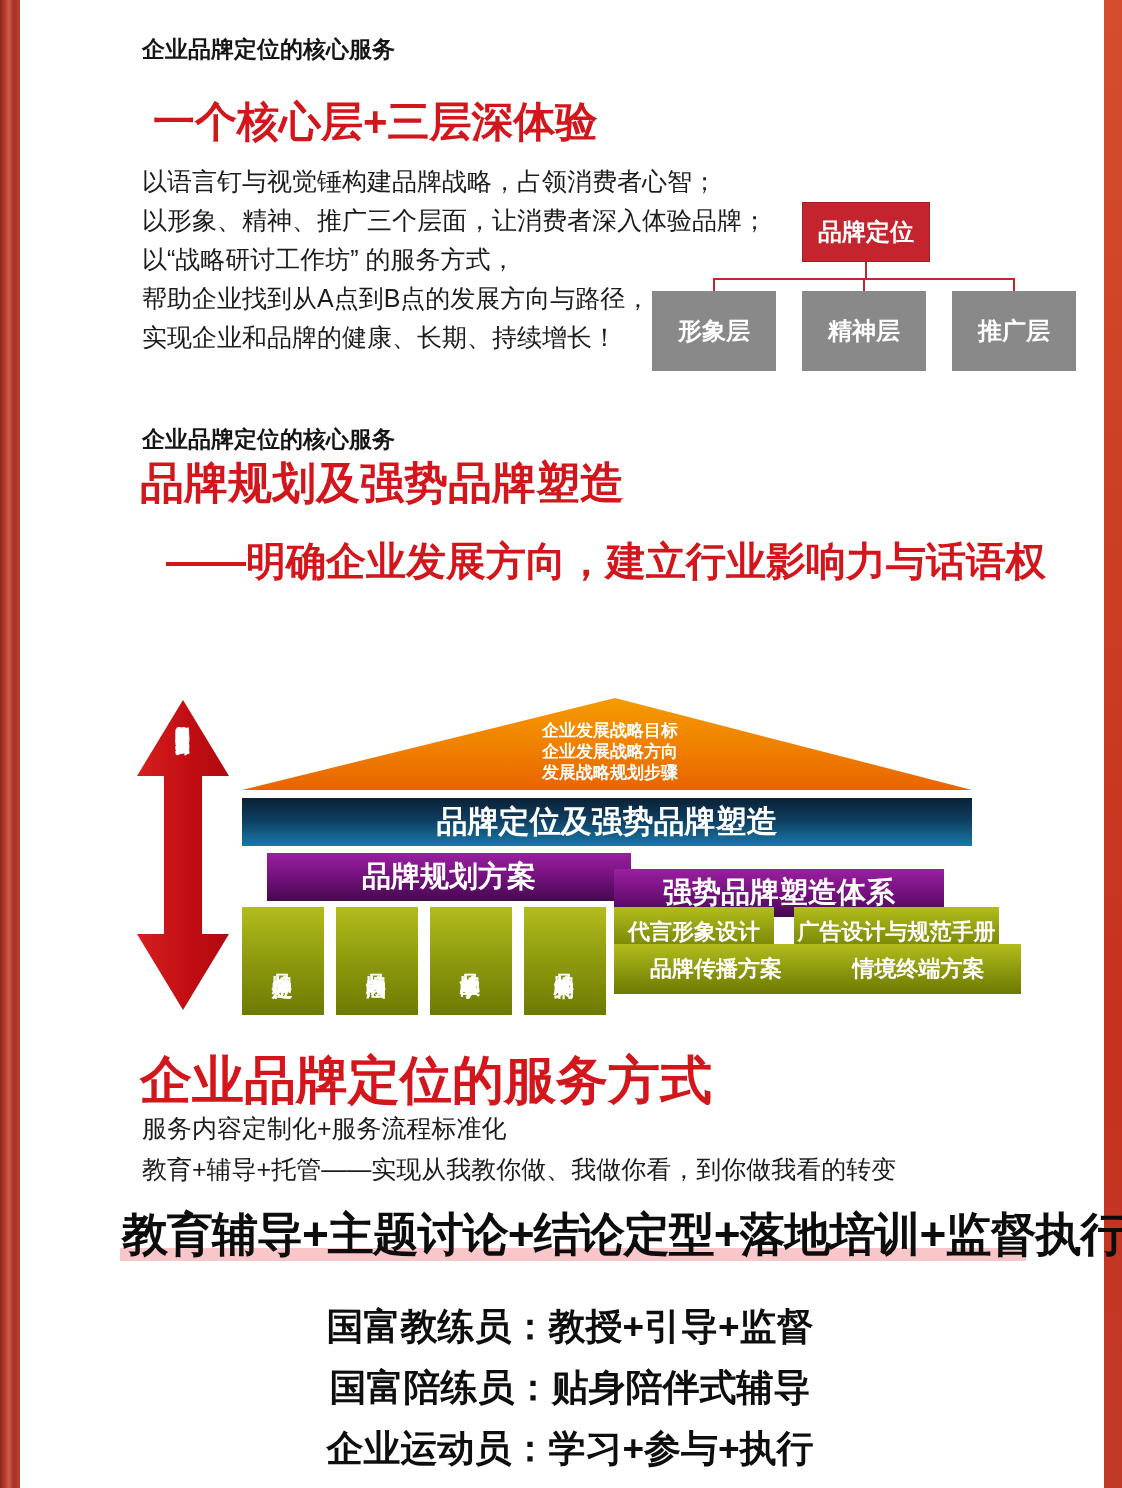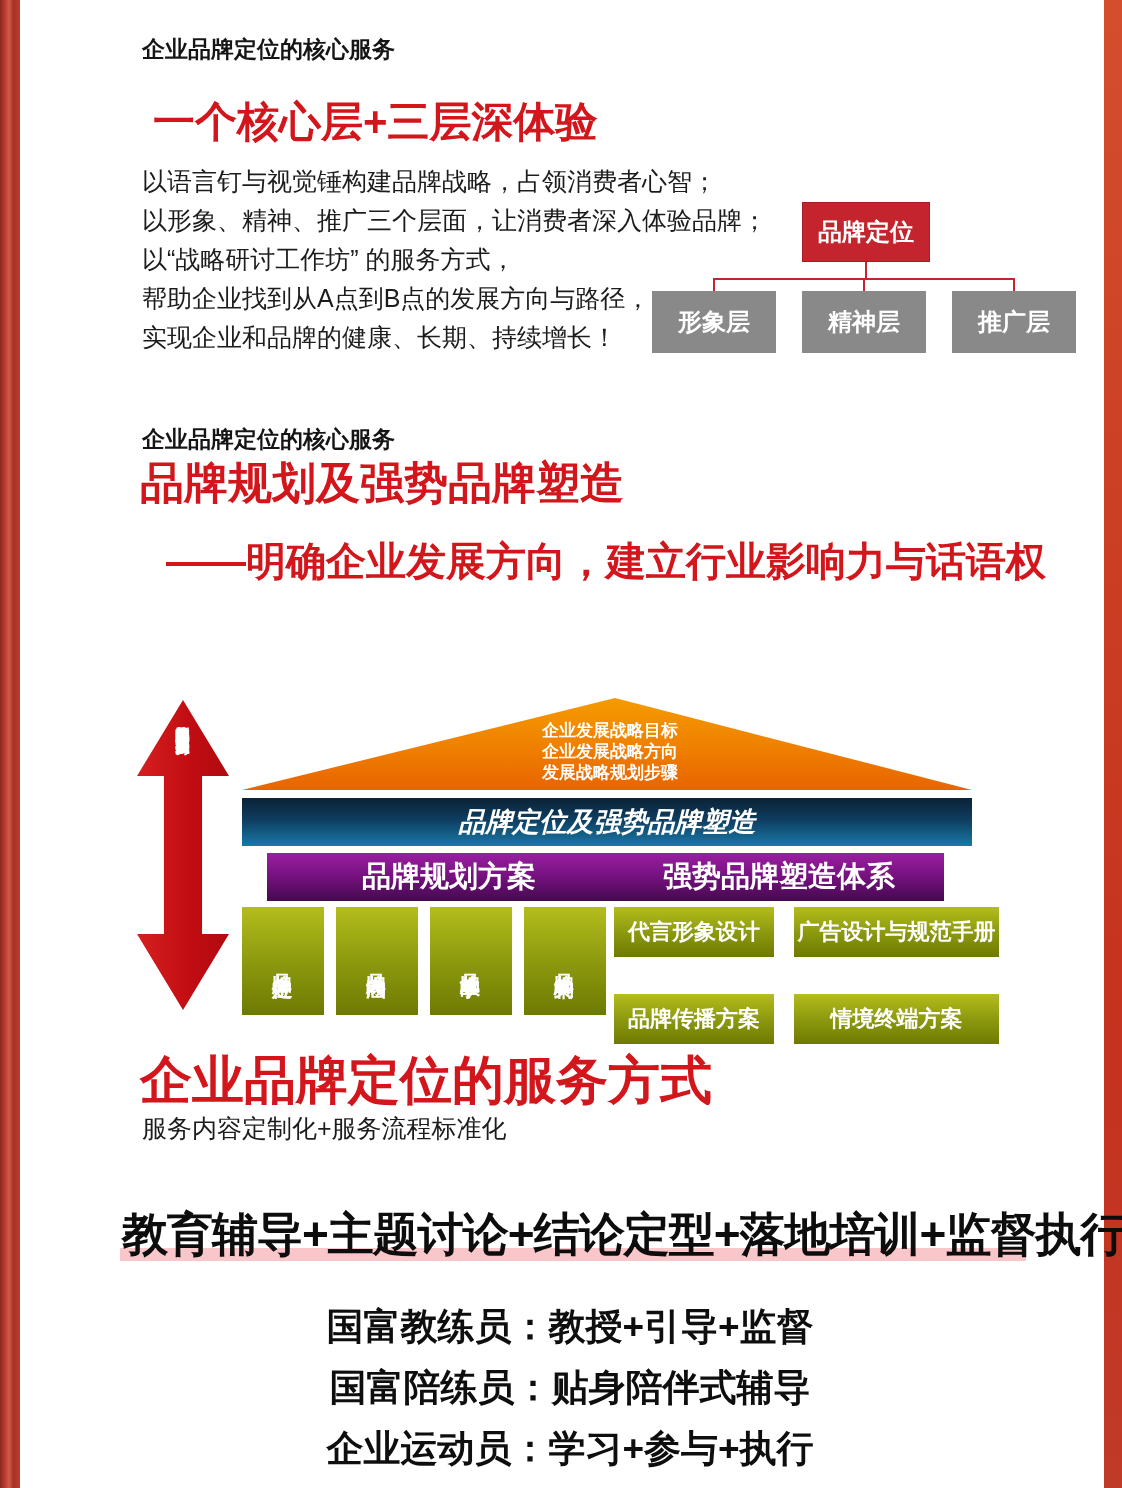--- a/index.html
+++ b/index.html
@@ -19,21 +19,21 @@
   .body-text{font-size:25px;color:#1c1c1c;white-space:nowrap;}
 
   .s1-heading{left:142px;top:34px;}
   .s1-title{left:140px;top:94px;font-size:42px;margin-left:13px;}
   .s1-paragraph{left:142px;top:162px;line-height:39px;}
 
   
   .org-root{left:802px;top:202px;width:128px;height:60px;background:#c3242d;border:1px solid #a51e26;
     display:flex;align-items:center;justify-content:center;color:#fff;font-size:24px;font-weight:800;box-sizing:border-box;}
   .org-line{background:#c3242d;}
-  .org-child{top:291px;width:124px;height:62px;background:#898989;display:flex;align-items:center;justify-content:center;
+  .org-child{top:291px;width:124px;height:80px;background:#898989;display:flex;align-items:center;justify-content:center;
     color:#fff;font-size:24px;font-weight:800;}
 
   .s2-heading{left:142px;top:424px;}
   .s2-title1{left:140px;top:454px;font-size:44px;}
   .s2-title2{left:166px;top:534px;font-size:40px;}
 
   
   .double-arrow{left:137px;top:700px;width:92px;height:310px;
     background:linear-gradient(90deg,#d6201f 0%,#c20d13 55%,#b00a0f 100%);
     -webkit-clip-path:polygon(50% 0,100% 24.5%,70.7% 24.5%,70.7% 75.5%,100% 75.5%,50% 100%,0 75.5%,29.3% 75.5%,29.3% 24.5%,0 24.5%);
@@ -44,33 +44,33 @@
   .arrow-label-b{margin-inline-start:13px;}
 
   .roof{left:242px;top:698px;width:730px;height:92px;
     background:linear-gradient(180deg,#f59b00 0%,#ef7f00 55%,#e86400 100%);
     -webkit-clip-path:polygon(51.1% 0,100% 100%,0 100%);
     clip-path:polygon(51.1% 0,100% 100%,0 100%);}
   .roof-text{left:541px;top:720px;width:138px;text-align:center;color:#fff;font-size:17px;font-weight:800;line-height:21px;white-space:nowrap;}
 
   .bar-blue{left:242px;top:798px;width:730px;height:48px;
     background:linear-gradient(180deg,#0b2236 0%,#0e3d60 45%,#1979a6 100%);
-    display:flex;align-items:center;justify-content:center;color:#fff;font-size:27px;font-weight:800;font-style:italic;}
+    display:flex;align-items:center;justify-content:center;color:#fff;font-size:31px;font-weight:800;}
   .bar-purple{top:853px;height:48px;background:linear-gradient(180deg,#9a1fa0 0%,#74117e 50%,#45094e 100%);
     display:flex;align-items:center;justify-content:center;color:#fff;font-size:29px;font-weight:800;}
   .bar-purple.pl{left:242px;width:364px;margin-left:25px;}
-  .bar-purple.pr{left:614px;width:330px;}
+  .bar-purple.pr{left:614px;width:330px;margin-top:16px;}
 
   .green{background:linear-gradient(180deg,#b3bd1d 0%,#8d9a0e 50%,#6d7a02 100%);
     display:flex;align-items:center;justify-content:center;color:#fff;font-weight:800;}
   .green-tall{top:907px;width:82px;height:108px;}
   .green-tall .vtext{font-size:20px;letter-spacing:2px;}
   .gt1{left:242px;} .gt2{left:336px;} .gt3{left:430px;} .gt4{left:524px;}
   .green-cell{height:50px;font-size:22px;white-space:nowrap;}
-  .gr1{top:907px;} .gr2{top:994px;}
+  .gr1{top:907px;} .gr2{top:944px;padding-left:22px;}
   .gc1{left:614px;width:160px;} .gc2{left:794px;width:205px;}
 
   .s3-title{left:140px;top:1046px;font-size:52px;}
   .s3-line1{left:142px;top:1112px;}
   .s3-line2{left:142px;top:1153px;}
 
   .banner-highlight{left:120px;top:1248px;width:906px;height:13px;background:#f9c6ca;}
   .banner-text{left:122px;top:1204px;font-size:46px;font-weight:800;color:#0d0d0d;white-space:nowrap;letter-spacing:-1px;z-index:2;}
 
   .footer{left:18px;top:1296px;width:1104px;text-align:center;font-size:37px;font-weight:700;line-height:61px;color:#0e0e0e;white-space:nowrap;}
@@ -139,20 +139,21 @@
       <span class="vtext">品牌架构</span>
     </div>
 
   <div class="abs green green-cell gr1 gc1">代言形象设计</div>
   <div class="abs green green-cell gr1 gc2">广告设计与规范手册</div>
   <div class="abs green green-cell gr2 gc1">品牌传播方案</div>
   <div class="abs green green-cell gr2 gc2">情境终端方案</div>
 
   <div class="abs title-red s3-title">企业品牌定位的服务方式</div>
   <div class="abs body-text s3-line1">服务内容定制化+服务流程标准化</div>
+  <div class="abs body-text s3-line2">教育+辅导+托管——实现从我教你做、我做你看，到你做我看的转变</div>
 
   <div class="abs banner-highlight"></div>
   <div class="abs banner-text">教育辅导+主题讨论+结论定型+落地培训+监督执行</div>
 
   <div class="abs footer">
     <div>国富教练员：教授+引导+监督</div>
     <div>国富陪练员：贴身陪伴式辅导</div>
     <div>企业运动员：学习+参与+执行</div>
   </div>
 

